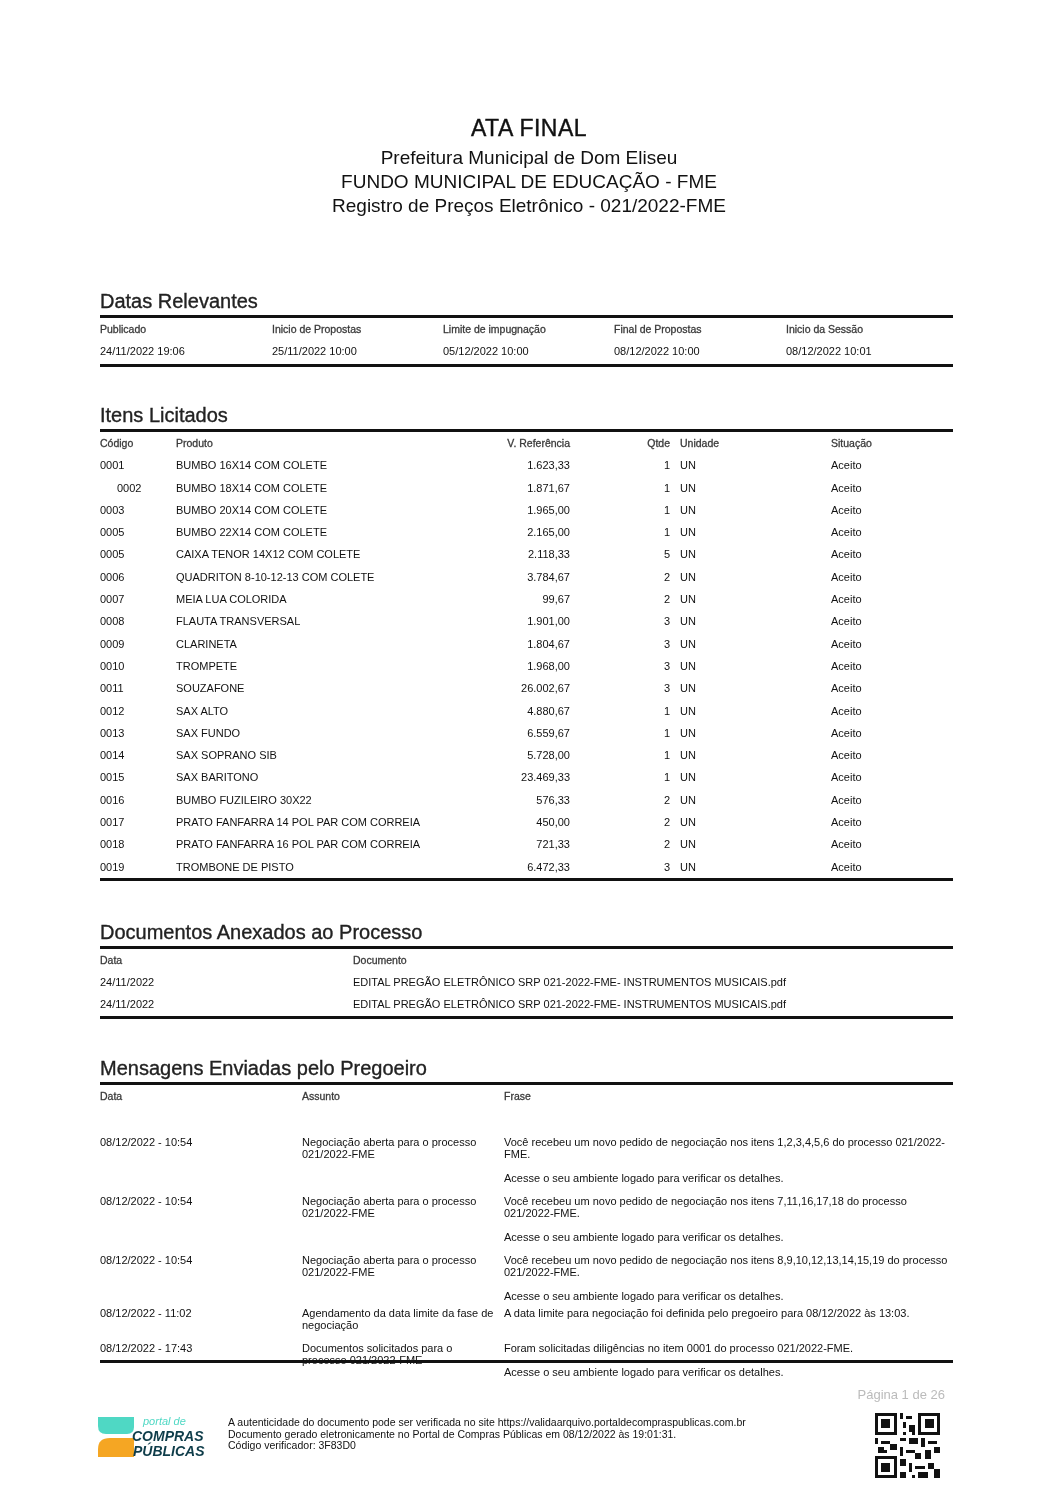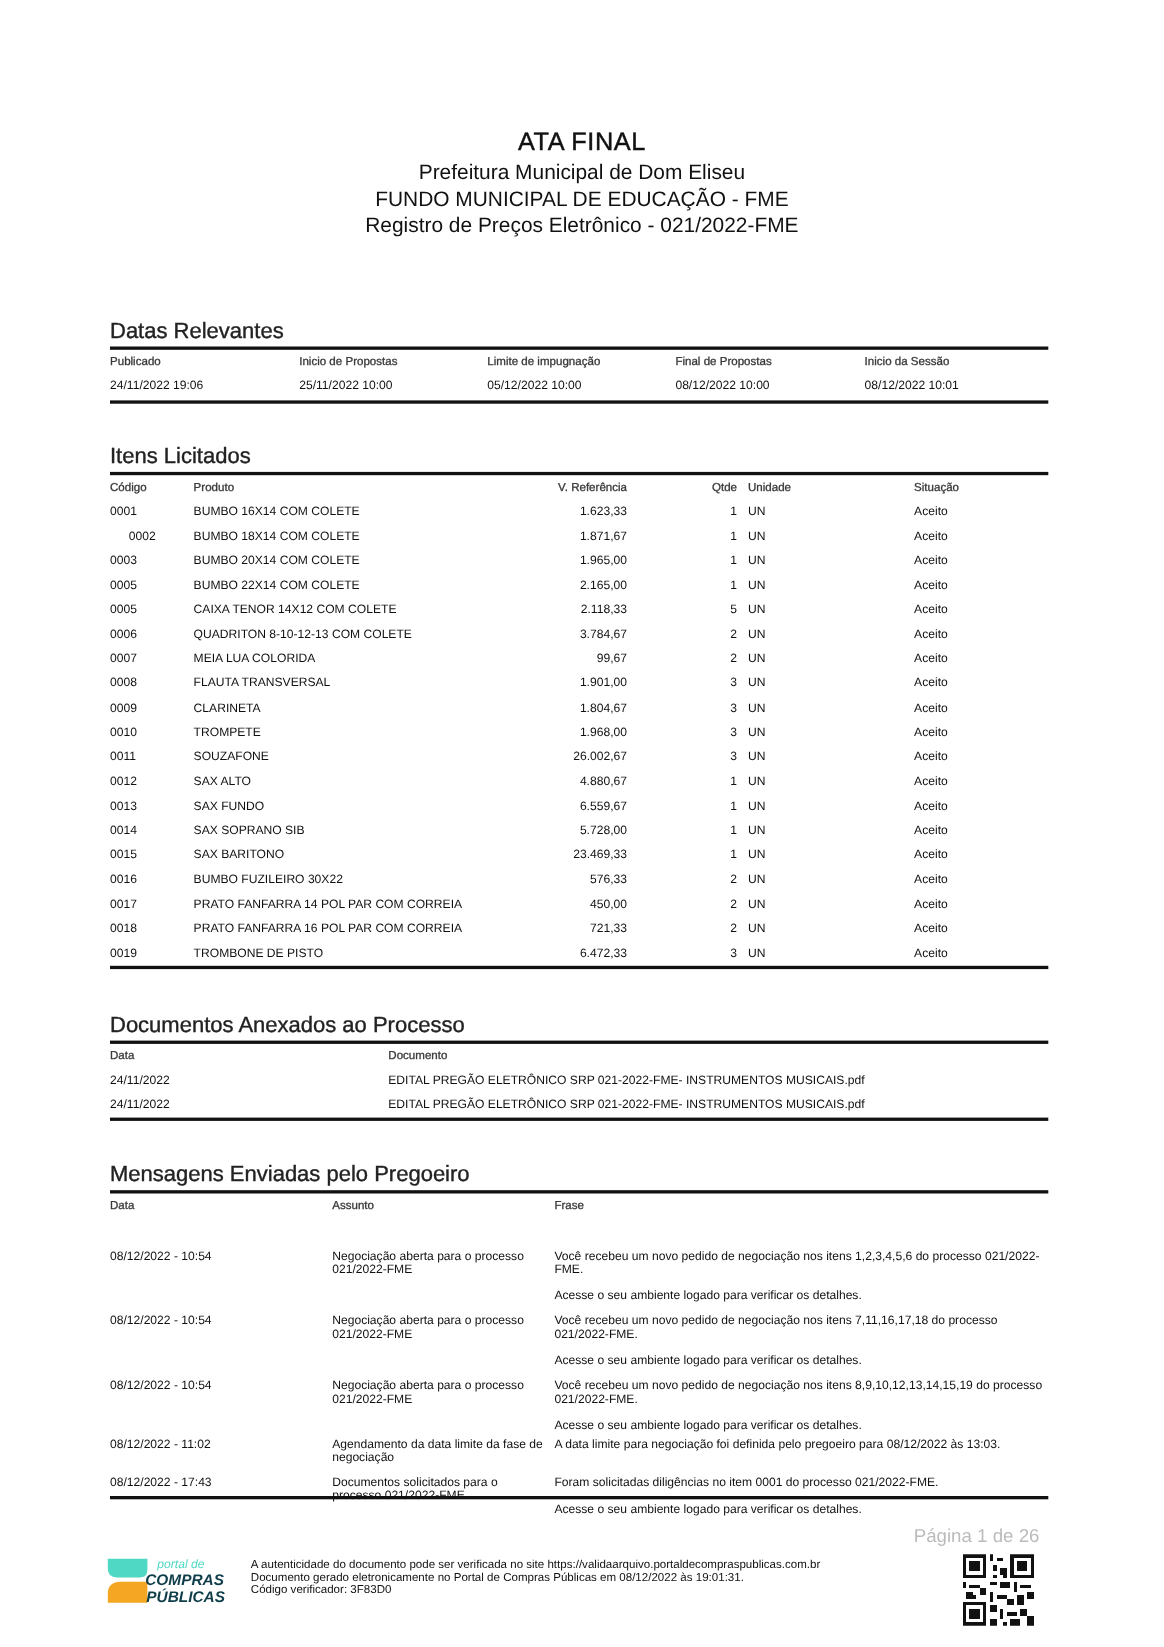--- a/index.html
+++ b/index.html
@@ -36,21 +36,21 @@
 
   
   #sec-msgs { top: 1056px; }
   .msg { position: relative; width: 100%; font-size: 11px; }
   .msg .c { position: absolute; top: 5px; line-height: 12px; color: #111; margin-top: 24px; }
   .msg .c-data { left: 0; }
   .msg .c-assunto { left: 202px; width: 195px; }
   .msg .c-frase { left: 404px; width: 445px; }
   .msg .c-frase p + p { margin-top: 12px; }
 
-  .footer-page { position: absolute; right: 113px; top: 1387px; font-size: 17px; color: #bbb; padding-left: 48px; }
+  .footer-page { position: absolute; right: 113px; top: 1387px; font-size: 13px; color: #bbb; padding-left: 48px; }
   .footer-logo { position: absolute; left: 96px; top: 1414px; width: 122px; height: 44px; }
   .footer-text { position: absolute; left: 228px; top: 1417px; font-size: 10.5px; line-height: 11.5px; color: #111; }
   .qr { position: absolute; left: 875px; top: 1413px; width: 65px; height: 65px; }
 </style>
 </head>
 <body>
 
 <div class="page">
 
   <div class="title-block">

